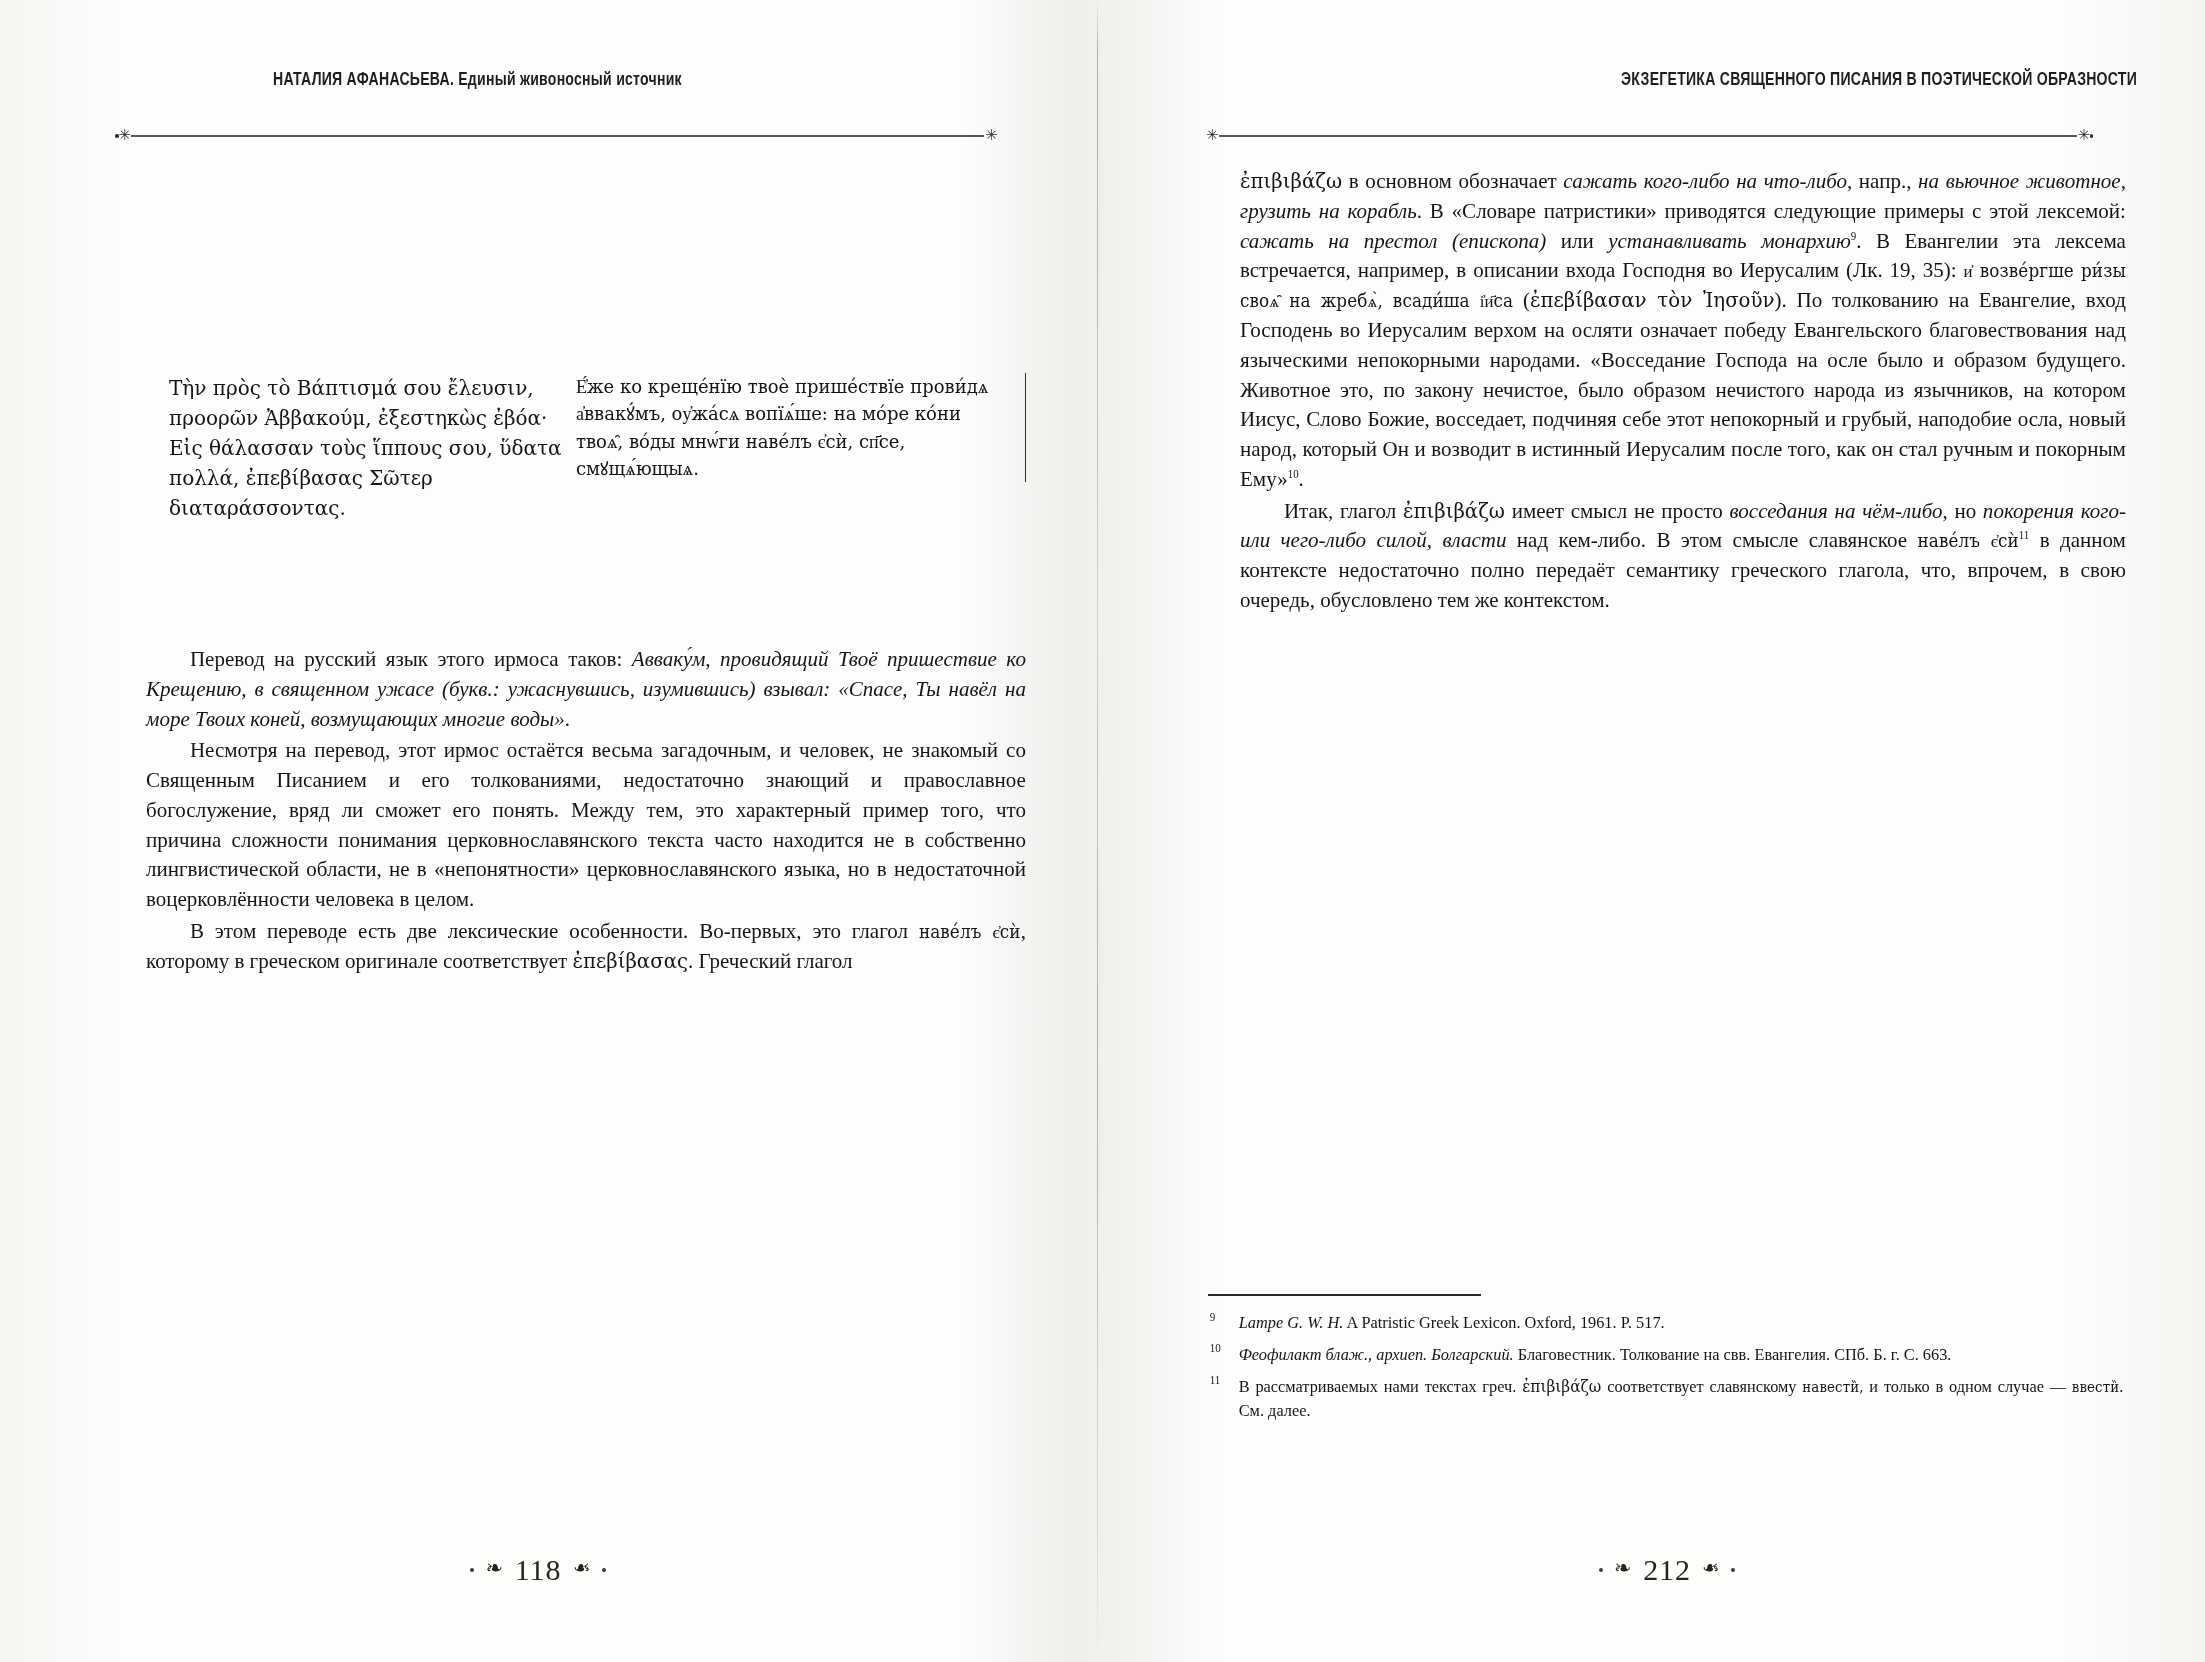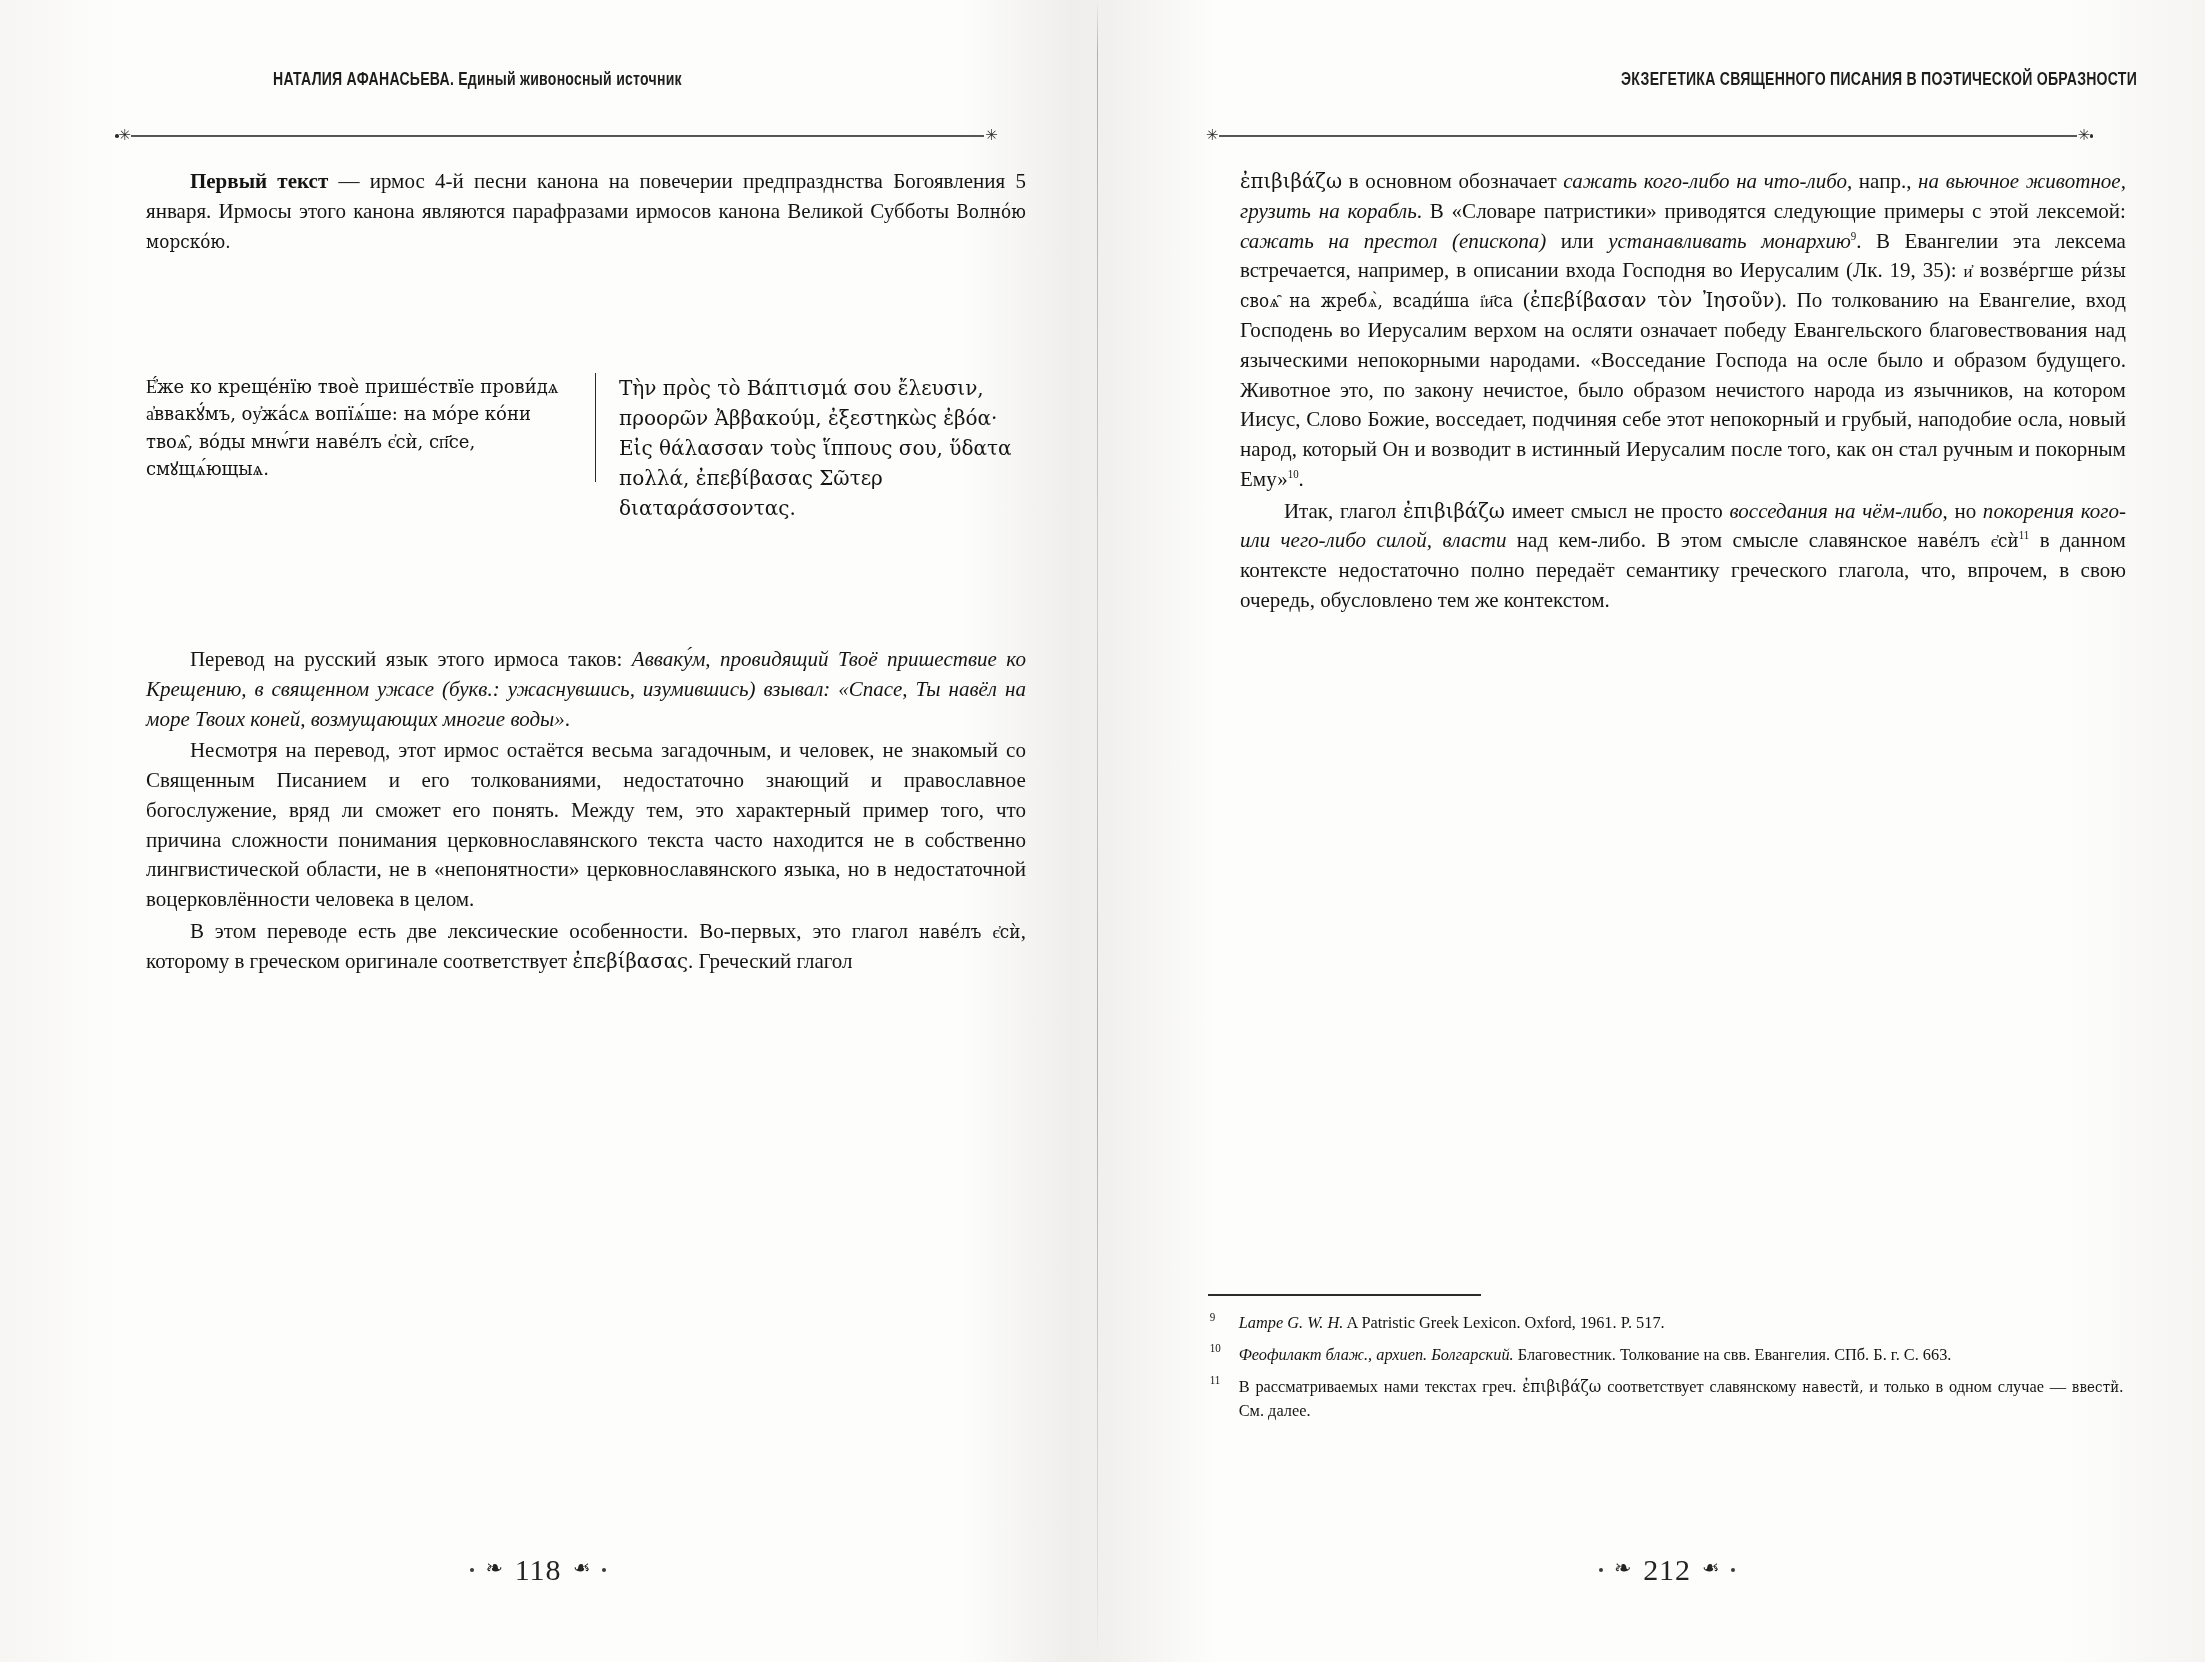--- a/index.html
+++ b/index.html
@@ -253,28 +253,24 @@
 
     <div class="runhead">НАТАЛИЯ АФАНАСЬЕВА. Единый живоносный источник</div>
 
     <div class="head-rule">
       <span class="rule-dot"></span>
       <span class="rule-orn left">✳</span>
       <span class="rule-line"></span>
       <span class="rule-orn right">✳</span>
     </div>
 
-    <div class="col">
-
-      <p class="para"><span class="bold">Первый текст</span><span> — ирмос 4-й песни канона на повечерии предпразднства Богоявления 5 января. Ирмосы этого канона являются парафразами ирмосов канона Великой Субботы </span><span class="csl">Волно́ю  морско́ю.</span></p>
-    </div>
 
     <div class="quote-box">
+      <div class="quote-cell quote-grk">Τὴν πρὸς τὸ Βάπτισμά σου ἔλευσιν, προορῶν Ἀββακούμ, ἐξεστηκὼς ἐβόα· Εἰς θάλασσαν τοὺς ἵππους σου, ὕδατα πολλά, ἐπεβίβασας Σῶτερ διαταράσσοντας.</div>
       <div class="quote-cell quote-slav">Е҆́же ко креще́нїю твоѐ прише́ствїе прови́дѧ а҆ввакꙋ́мъ, оу҆жа́сѧ вопїѧ́ше: на мо́ре ко́ни твоѧ̑, во́ды мнѡ́ги наве́лъ є҆сѝ, сп҃се, смꙋщѧ́ющыѧ.</div>
-      <div class="quote-cell quote-grk">Τὴν πρὸς τὸ Βάπτισμά σου ἔλευσιν, προορῶν Ἀββακούμ, ἐξεστηκὼς ἐβόα· Εἰς θάλασσαν τοὺς ἵππους σου, ὕδατα πολλά, ἐπεβίβασας Σῶτερ διαταράσσοντας.</div>
     </div>
 
     <div class="col" style="top:644px;">
 
       <p class="para"><span>Перевод на русский язык этого ирмоса таков: </span><span class="ital">Авваку́м, провидящий Твоё пришествие ко Крещению, в священном ужасе</span><span class="ital"> (букв.: </span><span class="ital">ужаснувшись, изумившись</span><span class="ital">) взывал: </span><span class="ital">«Спасе, Ты навёл на море Твоих коней, возмущающих многие воды»</span><span>.</span></p>
 
       <p class="para">Несмотря на перевод, этот ирмос остаётся весьма загадочным, и человек, не знакомый со Священным Писанием и его толкованиями, недостаточно знающий и православное богослужение, вряд ли сможет его понять. Между тем, это характерный пример того, что причина сложности понимания церковнославянского текста часто находится не в собственно лингвистической области, не в «непонятности» церковнославянского языка, но в недостаточной воцерковлённости человека в целом.</p>
 
       <p class="para"><span>В этом переводе есть две лексические особенности. Во-первых, это глагол </span><span class="csl">наве́лъ є҆сѝ</span><span>, которому в греческом оригинале соответствует </span><span class="grk">ἐπεβίβασας</span><span>. Греческий глагол</span></p>
     </div>

